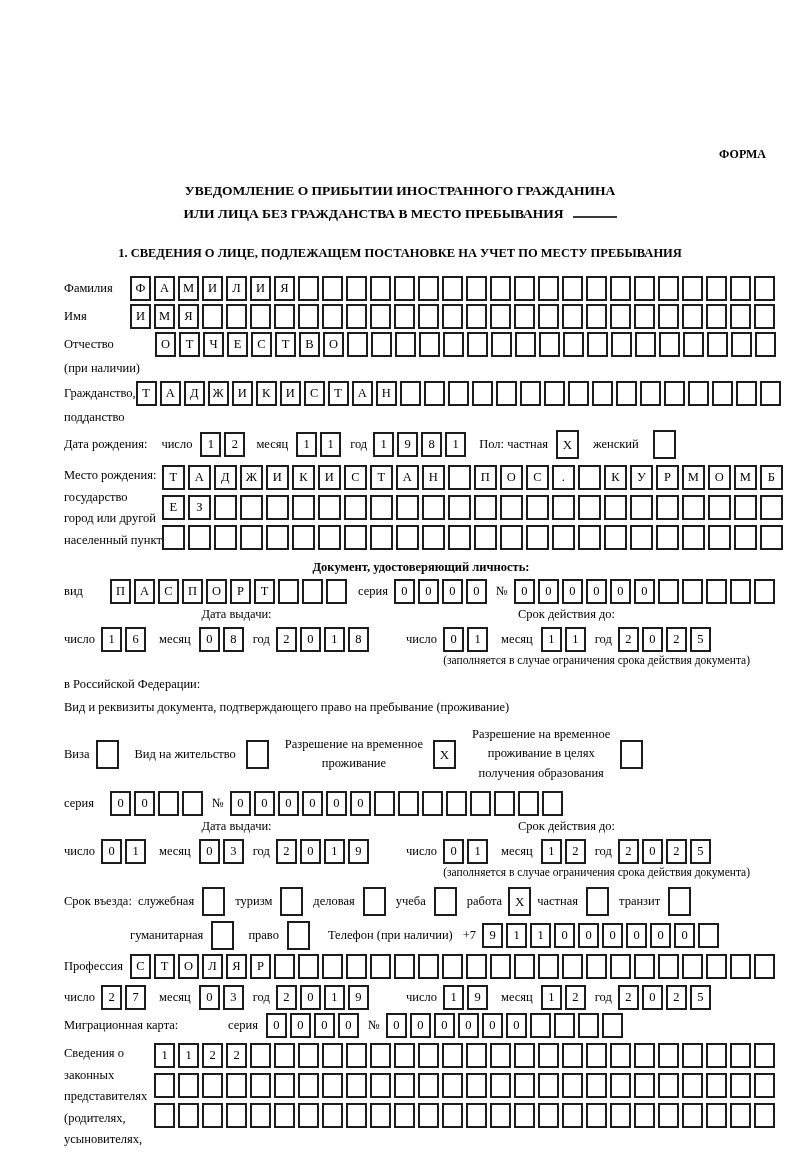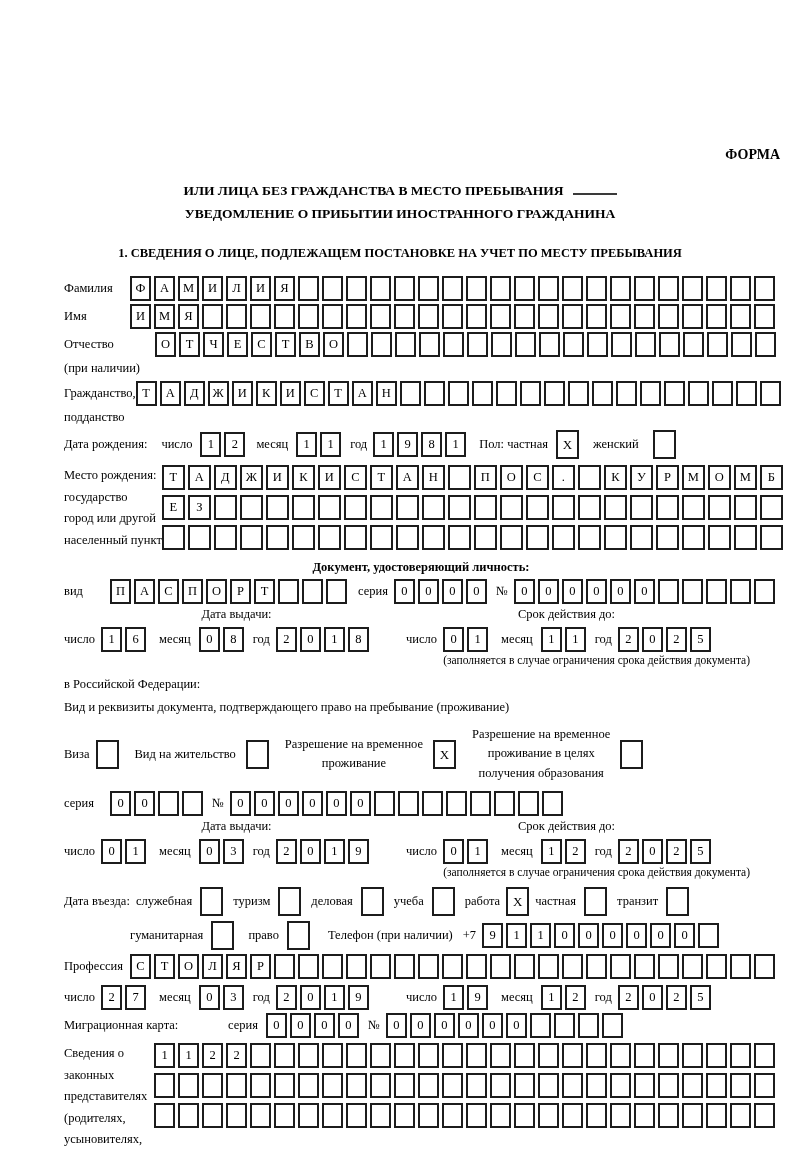--- a/index.html
+++ b/index.html
@@ -1,21 +1,21 @@
 <!DOCTYPE html>
 <html><head>
 <meta charset="utf-8">
 <style>
   html,body{margin:0;padding:0;background:#fff;}
   .page{position:relative;width:800px;height:1163px;background:#ffffff;overflow:hidden;
         font-family:"Liberation Serif","DejaVu Serif",serif;color:#000;}
   
   .appendix{position:absolute;left:618px;top:38px;font-size:12.5px;line-height:1.4;}
   .appendix .amend{font-size:11.5px;line-height:1.35;margin-top:3px;}
-  .forma{position:absolute;right:20px;top:147px;font-weight:bold;font-size:14px;}
+  .forma{position:absolute;right:34px;top:147px;font-weight:bold;font-size:12px;}
   .title{position:absolute;left:0;top:180px;width:100%;text-align:center;font-weight:bold;
          font-size:13.5px;line-height:1.7;}
   .uline{display:inline-block;width:44px;border-bottom:2.5px solid #3a3a3a;height:11px;margin-left:9px;}
   .sec1{position:absolute;left:0;top:246px;width:100%;text-align:center;font-weight:bold;font-size:12.5px;}
   
   .content{position:absolute;left:64px;top:276px;width:714px;font-size:12.5px;}
   .row{display:flex;align-items:center;margin-bottom:3px;min-height:25px;}
   .subrow{min-height:17px;margin-bottom:4px;display:flex;align-items:center;}
   .lbl{white-space:nowrap;}
   .cells{display:flex;flex-wrap:nowrap;}
@@ -46,22 +46,22 @@
 </style>
 </head>
 <body>
 
 <div class="page">
 
 
   <div class="forma">ФОРМА</div>
 
   <div class="title">
+    <div>УВЕДОМЛЕНИЕ О ПРИБЫТИИ ИНОСТРАННОГО ГРАЖДАНИНА</div>
     <div><span>ИЛИ ЛИЦА БЕЗ ГРАЖДАНСТВА В МЕСТО ПРЕБЫВАНИЯ</span><span class="uline"></span></div>
-    <div>УВЕДОМЛЕНИЕ О ПРИБЫТИИ ИНОСТРАННОГО ГРАЖДАНИНА</div>
   </div>
 
   <div class="sec1">1. СВЕДЕНИЯ О ЛИЦЕ, ПОДЛЕЖАЩЕМ ПОСТАНОВКЕ НА УЧЕТ ПО МЕСТУ ПРЕБЫВАНИЯ</div>
 
   <div class="content">
 
     <div class="row">
       <span class="lbl" style="flex:0 0 66px">Фамилия</span>
       <span class="cells">
           <span class="cell">Ф</span>
@@ -478,21 +478,21 @@
             <span class="cell">2</span>
             <span class="cell">0</span>
             <span class="cell">2</span>
             <span class="cell">5</span>
           </span>
       </span>
     </div>
     <div class="note">(заполняется в случае ограничения срока действия документа)</div>
 
     <div class="row" style="min-height:30px;margin-bottom:4px">
-      <span class="lbl">Дата въезда:</span>
+      <span class="lbl">Срок въезда:</span>
       <span class="lbl gap6">служебная</span>
       <span class="cbox gap8"></span>
       <span class="lbl gap10">туризм</span>
       <span class="cbox gap8"></span>
       <span class="lbl gap10">деловая</span>
       <span class="cbox gap8"></span>
       <span class="lbl gap10">учеба</span>
       <span class="cbox gap8"></span>
       <span class="lbl gap10">работа</span>
       <span class="cbox gap6">X</span>

